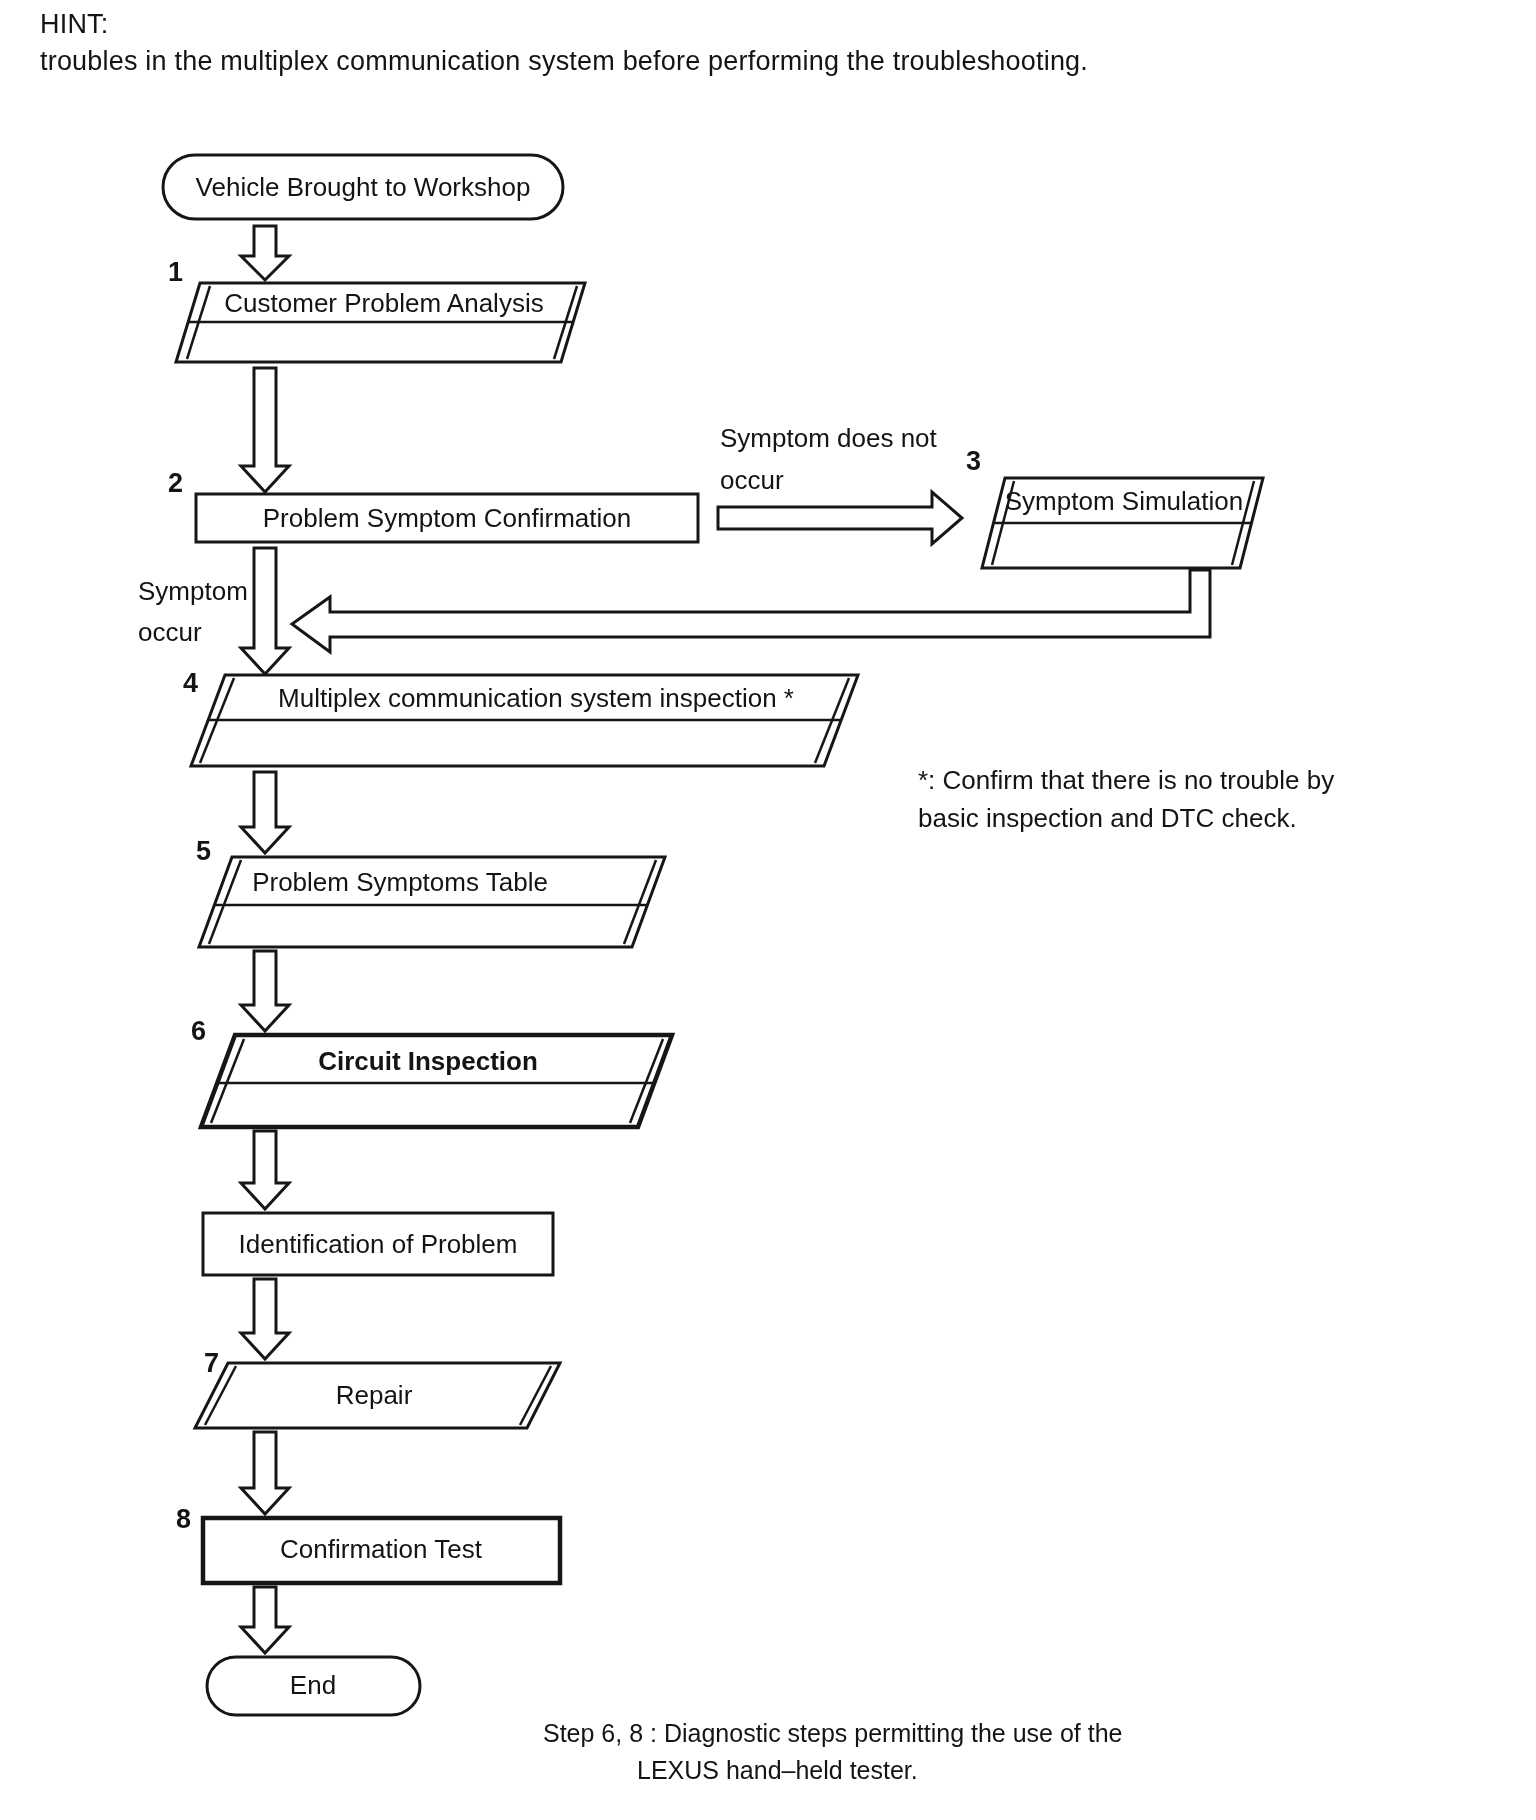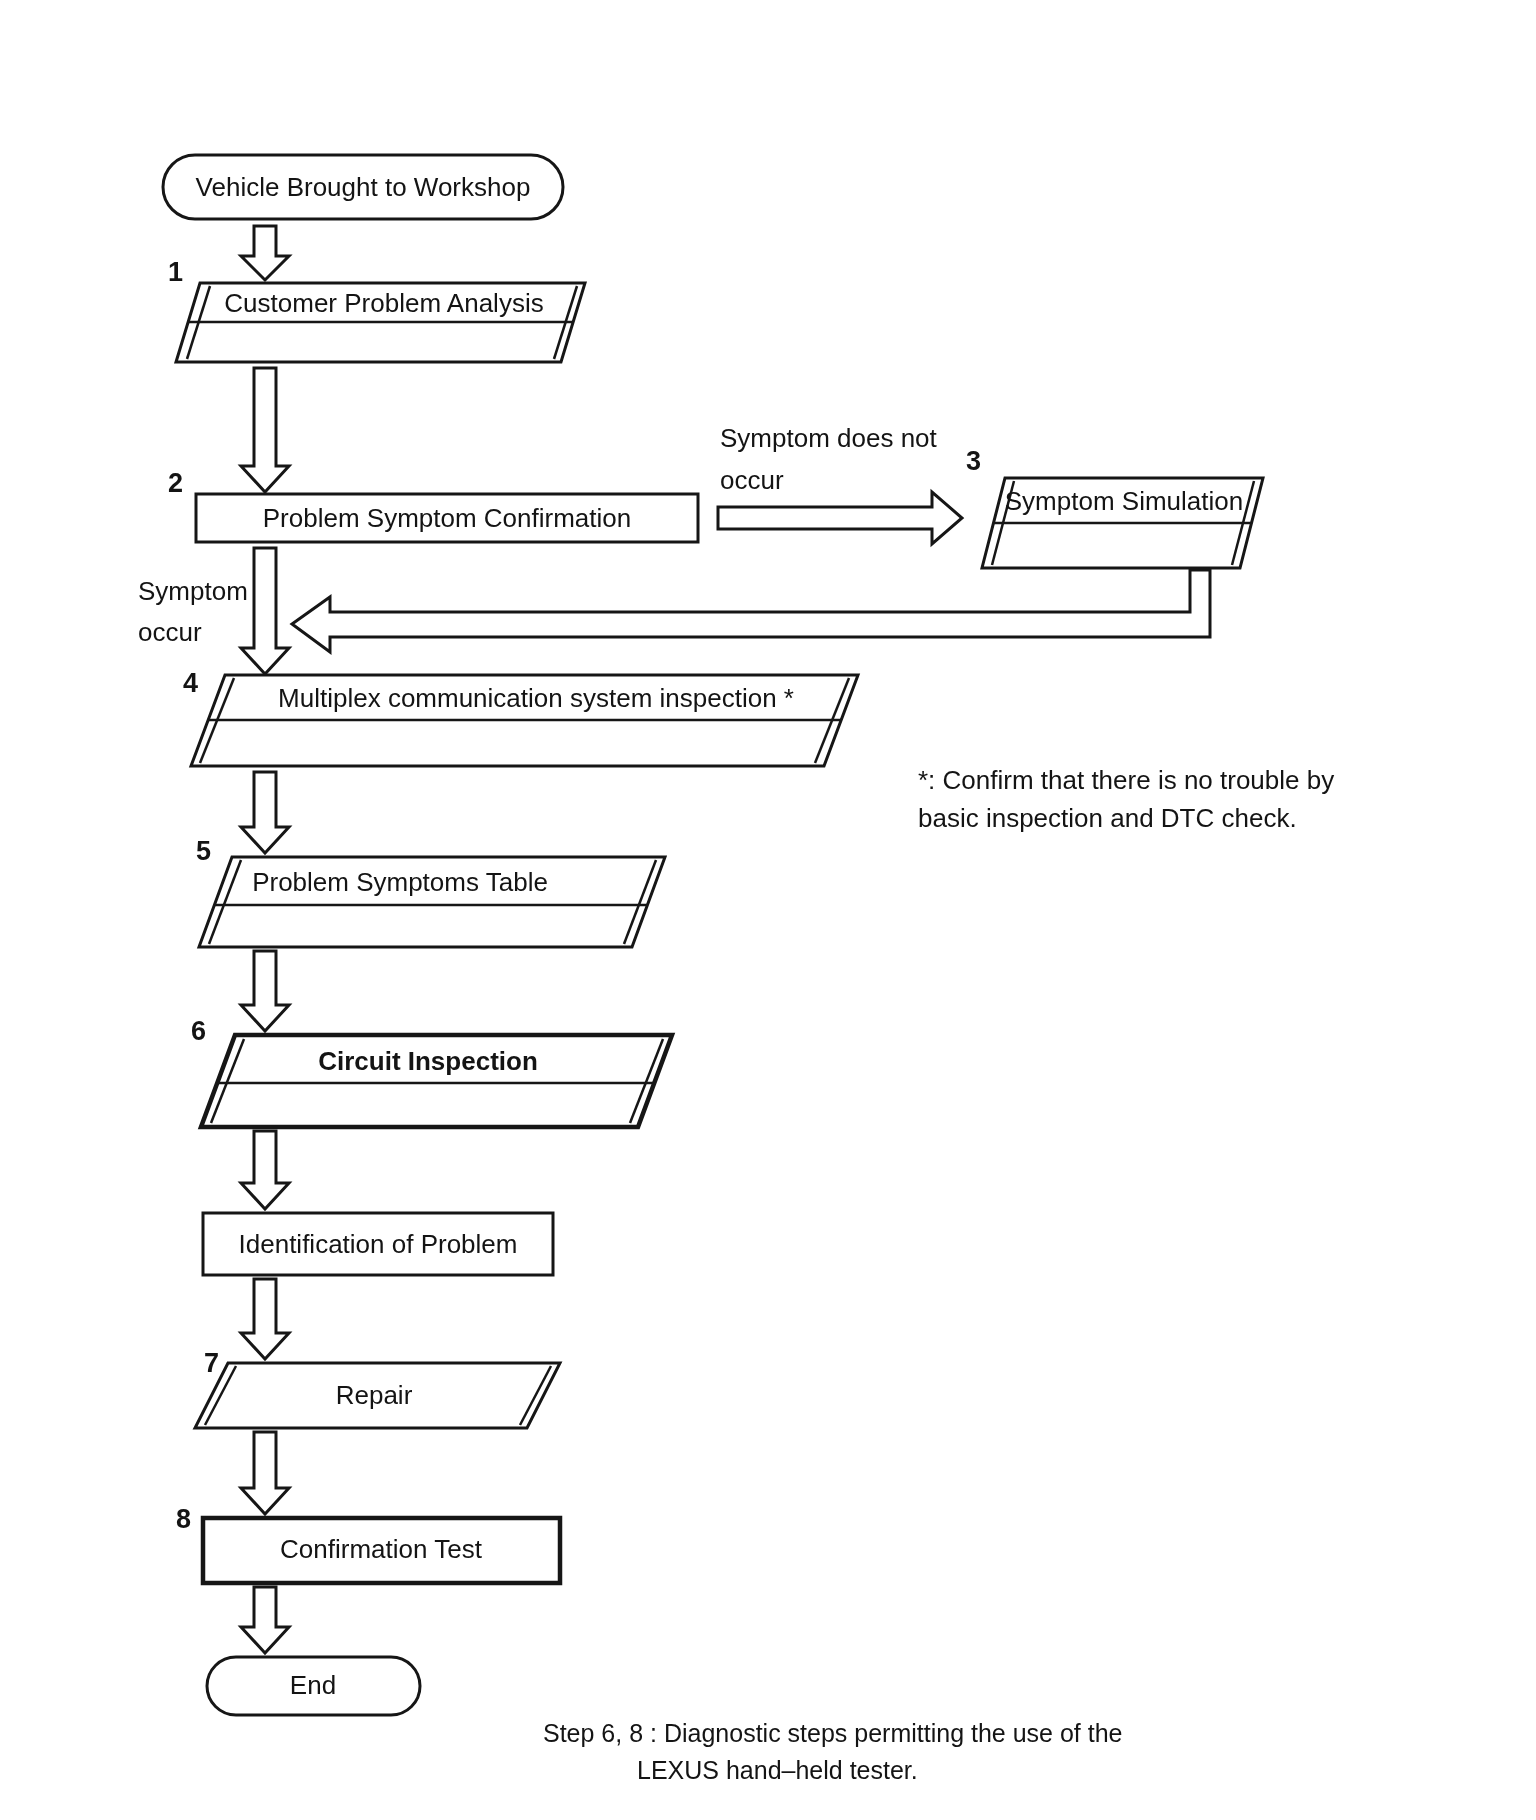--- a/index.html
+++ b/index.html
@@ -27,20 +27,22 @@
   .flow-svg .thin{fill:none;stroke:#161616;stroke-width:2.5;}
   .flow-svg .arrow{fill:#ffffff;stroke:#161616;stroke-width:3;stroke-linejoin:miter;}
   .flow-svg .bold{font-weight:bold;}
 </style>
 </head>
 <body>
 
 <div class="page">
 
   <div class="hint">
+    <p>HINT:</p>
+    <p>troubles in the multiplex communication system before performing the troubleshooting.</p>
   </div>
 
   <svg class="flow-svg" width="1536" height="1820" viewBox="0 0 1536 1820">
 
     <g>
       <rect class="shape" x="163" y="155" width="400" height="64" rx="32" ry="32"></rect>
       <text x="363" y="196" text-anchor="middle">Vehicle Brought to Workshop</text>
     </g>
 
     <path class="arrow" d="M254,226 H276 V256 H289 L265,280 L241,256 H254 Z"></path>

